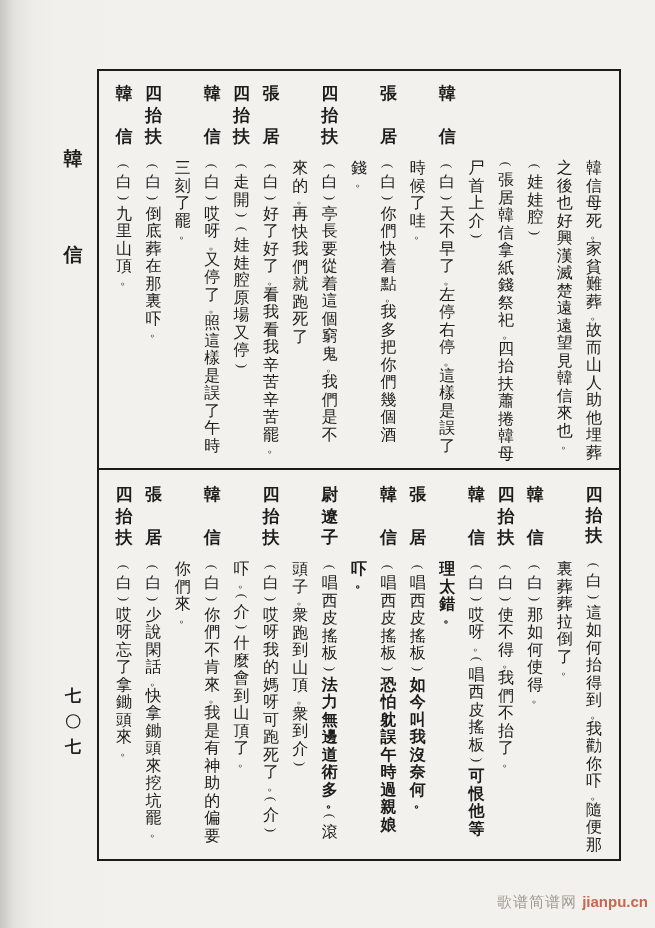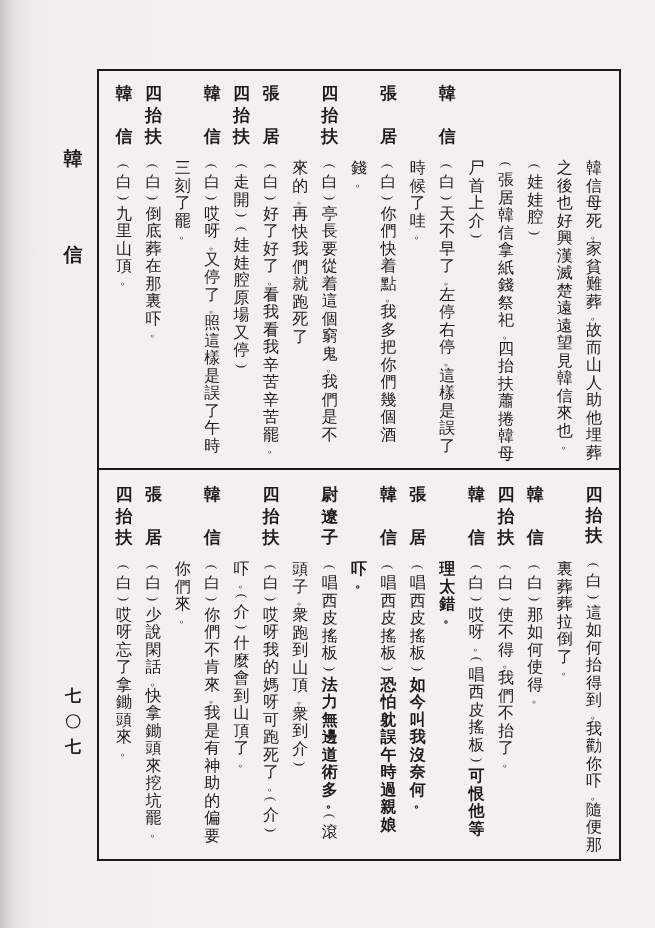--- a/index.html
+++ b/index.html
@@ -726,14 +726,18 @@
         </div>
       </div>
   </div>
 
   <div class="page-number" id="page-number">
       <span>七</span>
       <span>〇</span>
       <span>七</span>
     </div>
 
+  <div class="watermark">
+    <span class="site">歌谱简谱网</span>
+    <span class="url">jianpu.cn</span>
+  </div>
 
 </div>
 
 </body></html>

